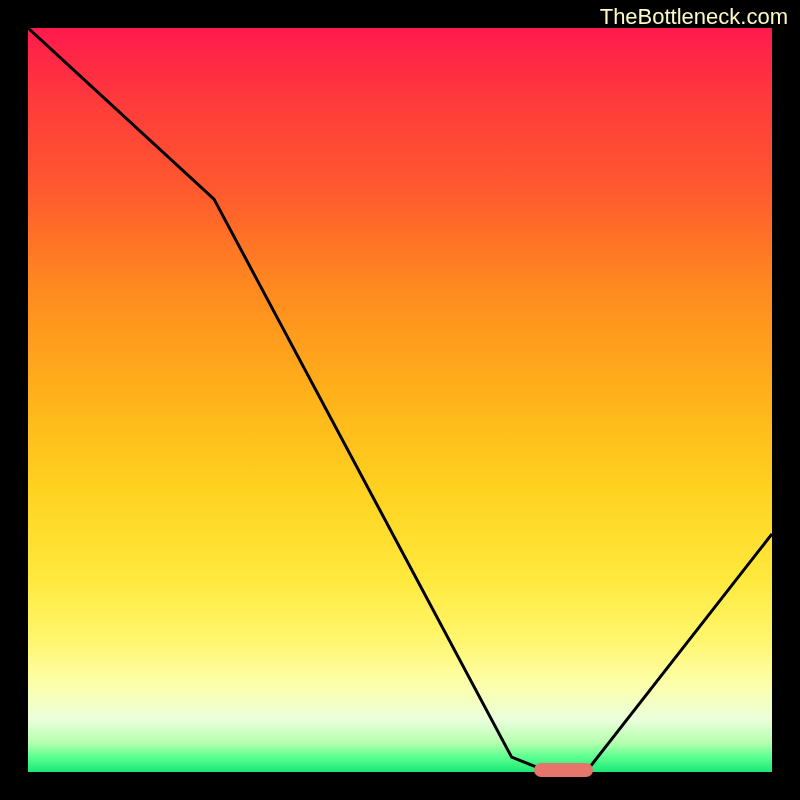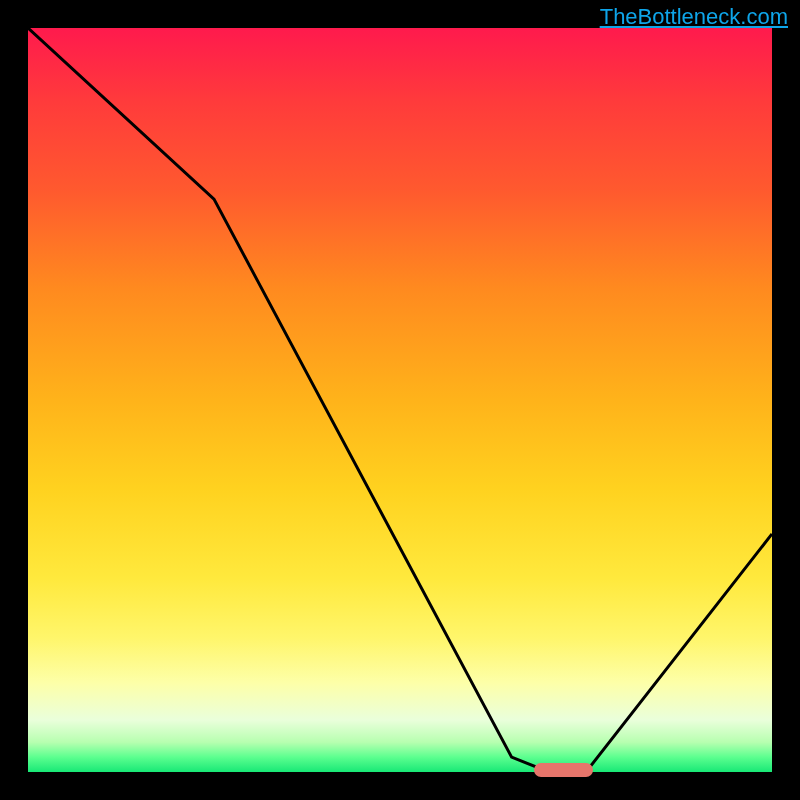--- a/index.html
+++ b/index.html
@@ -8,25 +8,24 @@
     width: 800px;
     height: 800px;
     background: #000;
     position: relative;
     font-family: Arial, Helvetica, sans-serif;
   }
   .watermark {
     position: absolute;
     top: 4px;
     right: 12px;
-    color: #0ea5e9;
+    color: #fef9c3;
     font-size: 22px;
     font-weight: 500;
     z-index: 10;
-    text-decoration: underline;
   }
   .plot-area {
     position: absolute;
     left: 28px;
     top: 28px;
     width: 744px;
     height: 744px;
     background: linear-gradient(to bottom,
       #ff1a4d 0%,
       #ff3b3b 10%,

